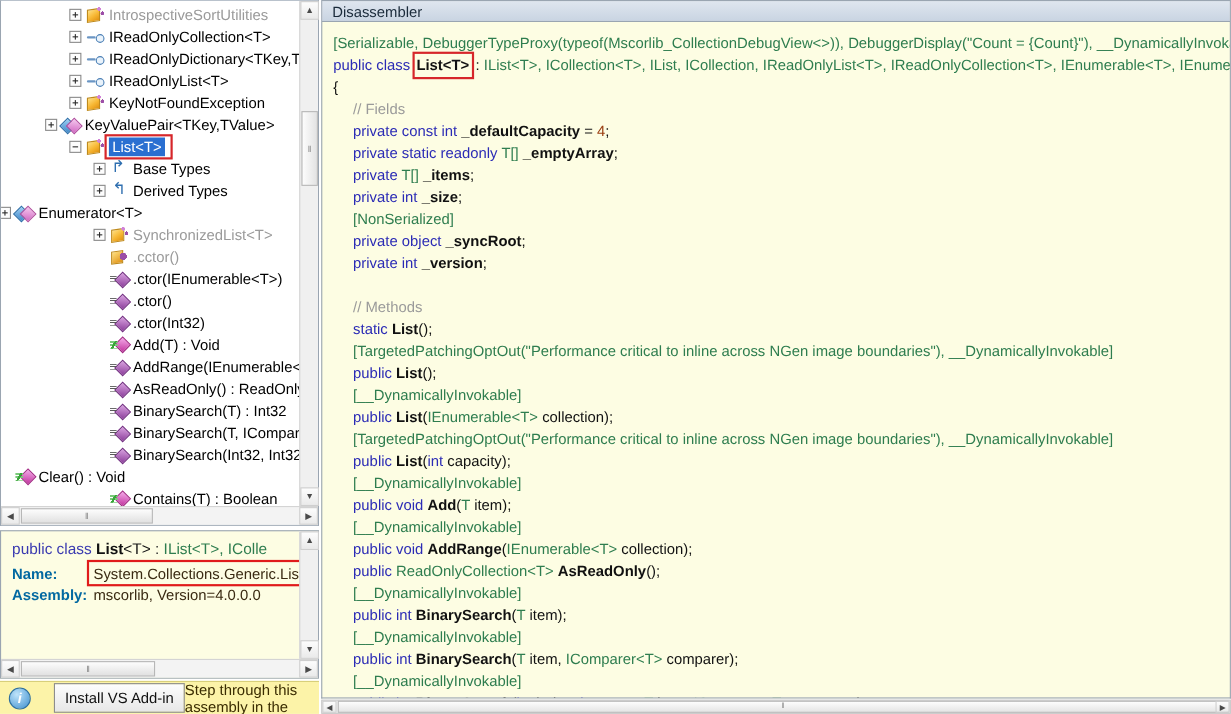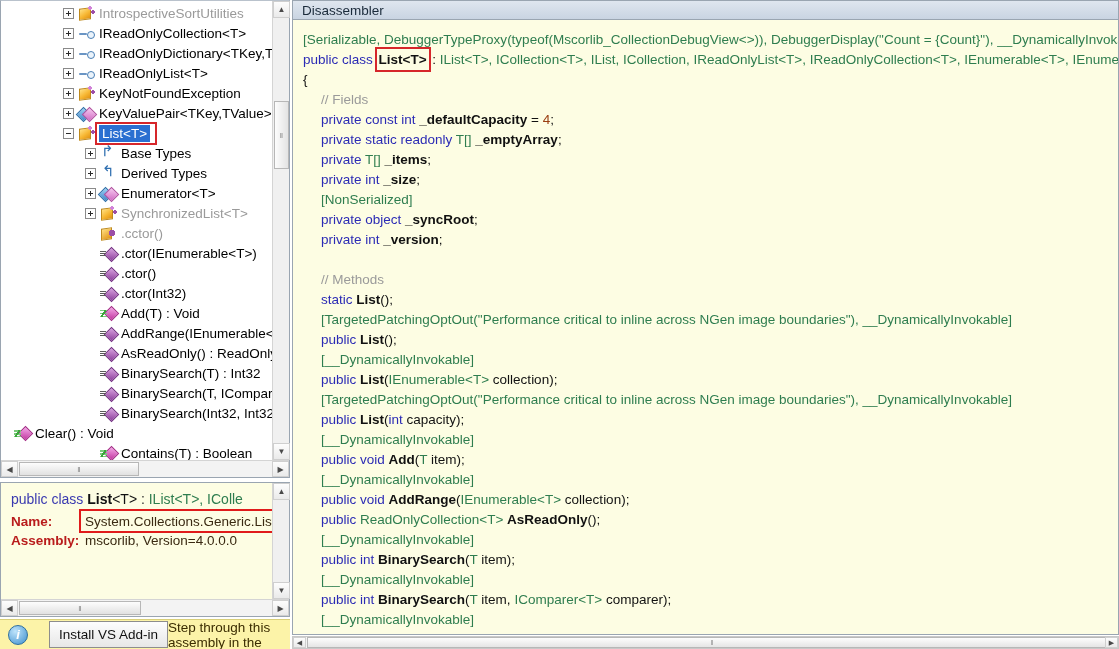--- a/index.html
+++ b/index.html
@@ -306,21 +306,21 @@
   .sig-line .iface { color: #2e7d4f; }
   .sig-line .punct { color: #333; }
   .kv-row {
     display: flex;
     align-items: baseline;
     font-size: 13.5px;
     margin-bottom: 4px;
     white-space: nowrap;
     position: relative;
   }
-  .kv-key { font-weight: bold; color: #b91c1c; width: 74px; flex: 0 0 auto; }
+  .kv-key { font-weight: bold; color: #0369a1; width: 74px; flex: 0 0 auto; }
   .kv-val { color: #3a2a12; }
   .kv-highlight { position: relative; display: inline-block; }
   .kv-highlight .redbox2 {
     position: absolute;
     left: -6px; top: -5px; right: -14px; bottom: -4px;
     border: 2px solid #e01b1b;
     pointer-events: none;
   }
 
   
@@ -487,41 +487,41 @@
             <div class="trow" style="padding-left: 64px;">
               <span class="expander plus"></span>
               <span class="ticon ic-iface"></span>
               <span class="tlabel">IReadOnlyList&lt;T&gt;</span>
             </div>
             <div class="trow" style="padding-left: 64px;">
               <span class="expander plus"></span>
               <span class="ticon ic-class"></span>
               <span class="tlabel">KeyNotFoundException</span>
             </div>
-            <div class="trow" style="padding-left: 64px;">
+            <div class="trow" style="padding-left: 42px;">
               <span class="expander plus"></span>
               <span class="ticon ic-struct"></span>
               <span class="tlabel">KeyValuePair&lt;TKey,TValue&gt;</span>
             </div>
             <div class="trow" style="padding-left: 64px;">
               <span class="expander "></span>
               <span class="ticon ic-class"></span>
               <span class="sel-wrap"><span class="tlabel sel">List&lt;T&gt;</span><span class="redbox"></span></span>
             </div>
             <div class="trow" style="padding-left: 86px;">
               <span class="expander plus"></span>
               <span class="ticon ic-base"></span>
               <span class="tlabel">Base Types</span>
             </div>
             <div class="trow" style="padding-left: 86px;">
               <span class="expander plus"></span>
               <span class="ticon ic-derived"></span>
               <span class="tlabel">Derived Types</span>
             </div>
-            <div class="trow" style="padding-left: 86px;">
+            <div class="trow" style="">
               <span class="expander plus"></span>
               <span class="ticon ic-struct"></span>
               <span class="tlabel">Enumerator&lt;T&gt;</span>
             </div>
             <div class="trow" style="padding-left: 86px;">
               <span class="expander plus"></span>
               <span class="ticon ic-class"></span>
               <span class="tlabel grey">SynchronizedList&lt;T&gt;</span>
             </div>
             <div class="trow" style="padding-left: 86px;">

